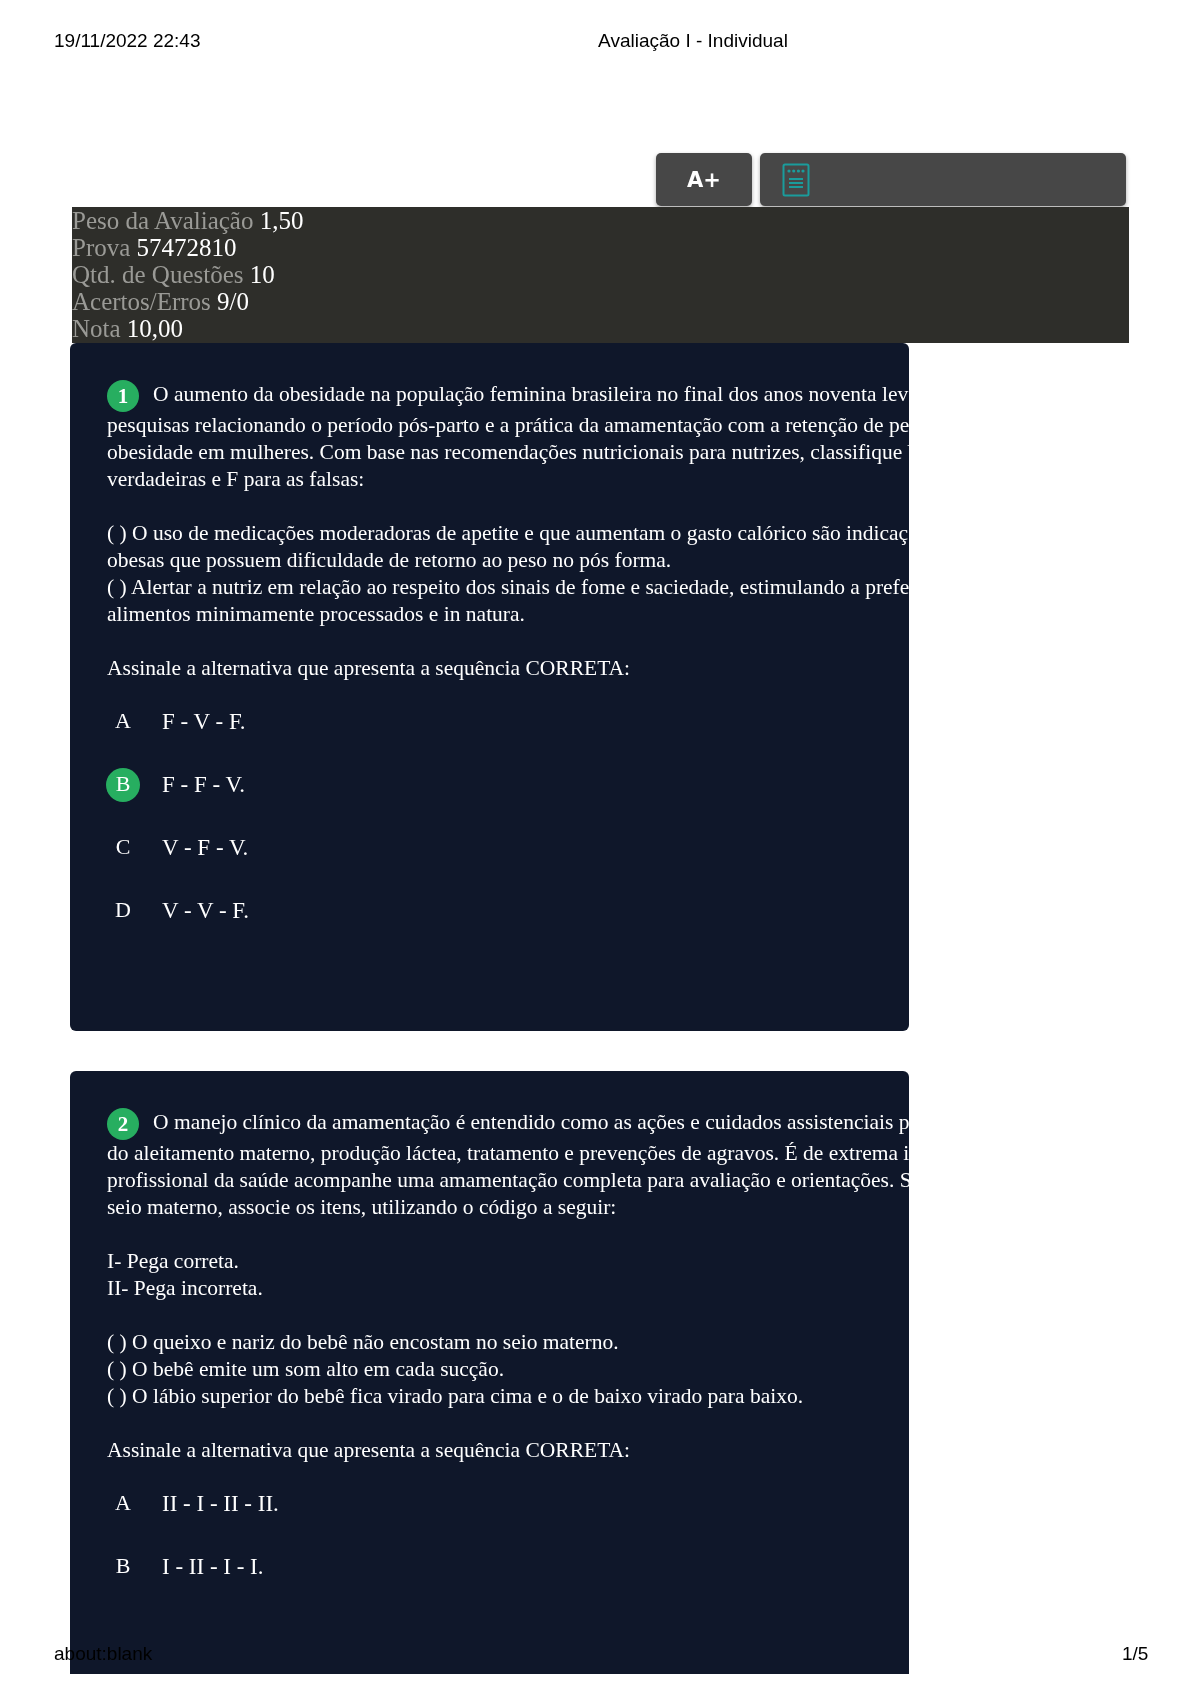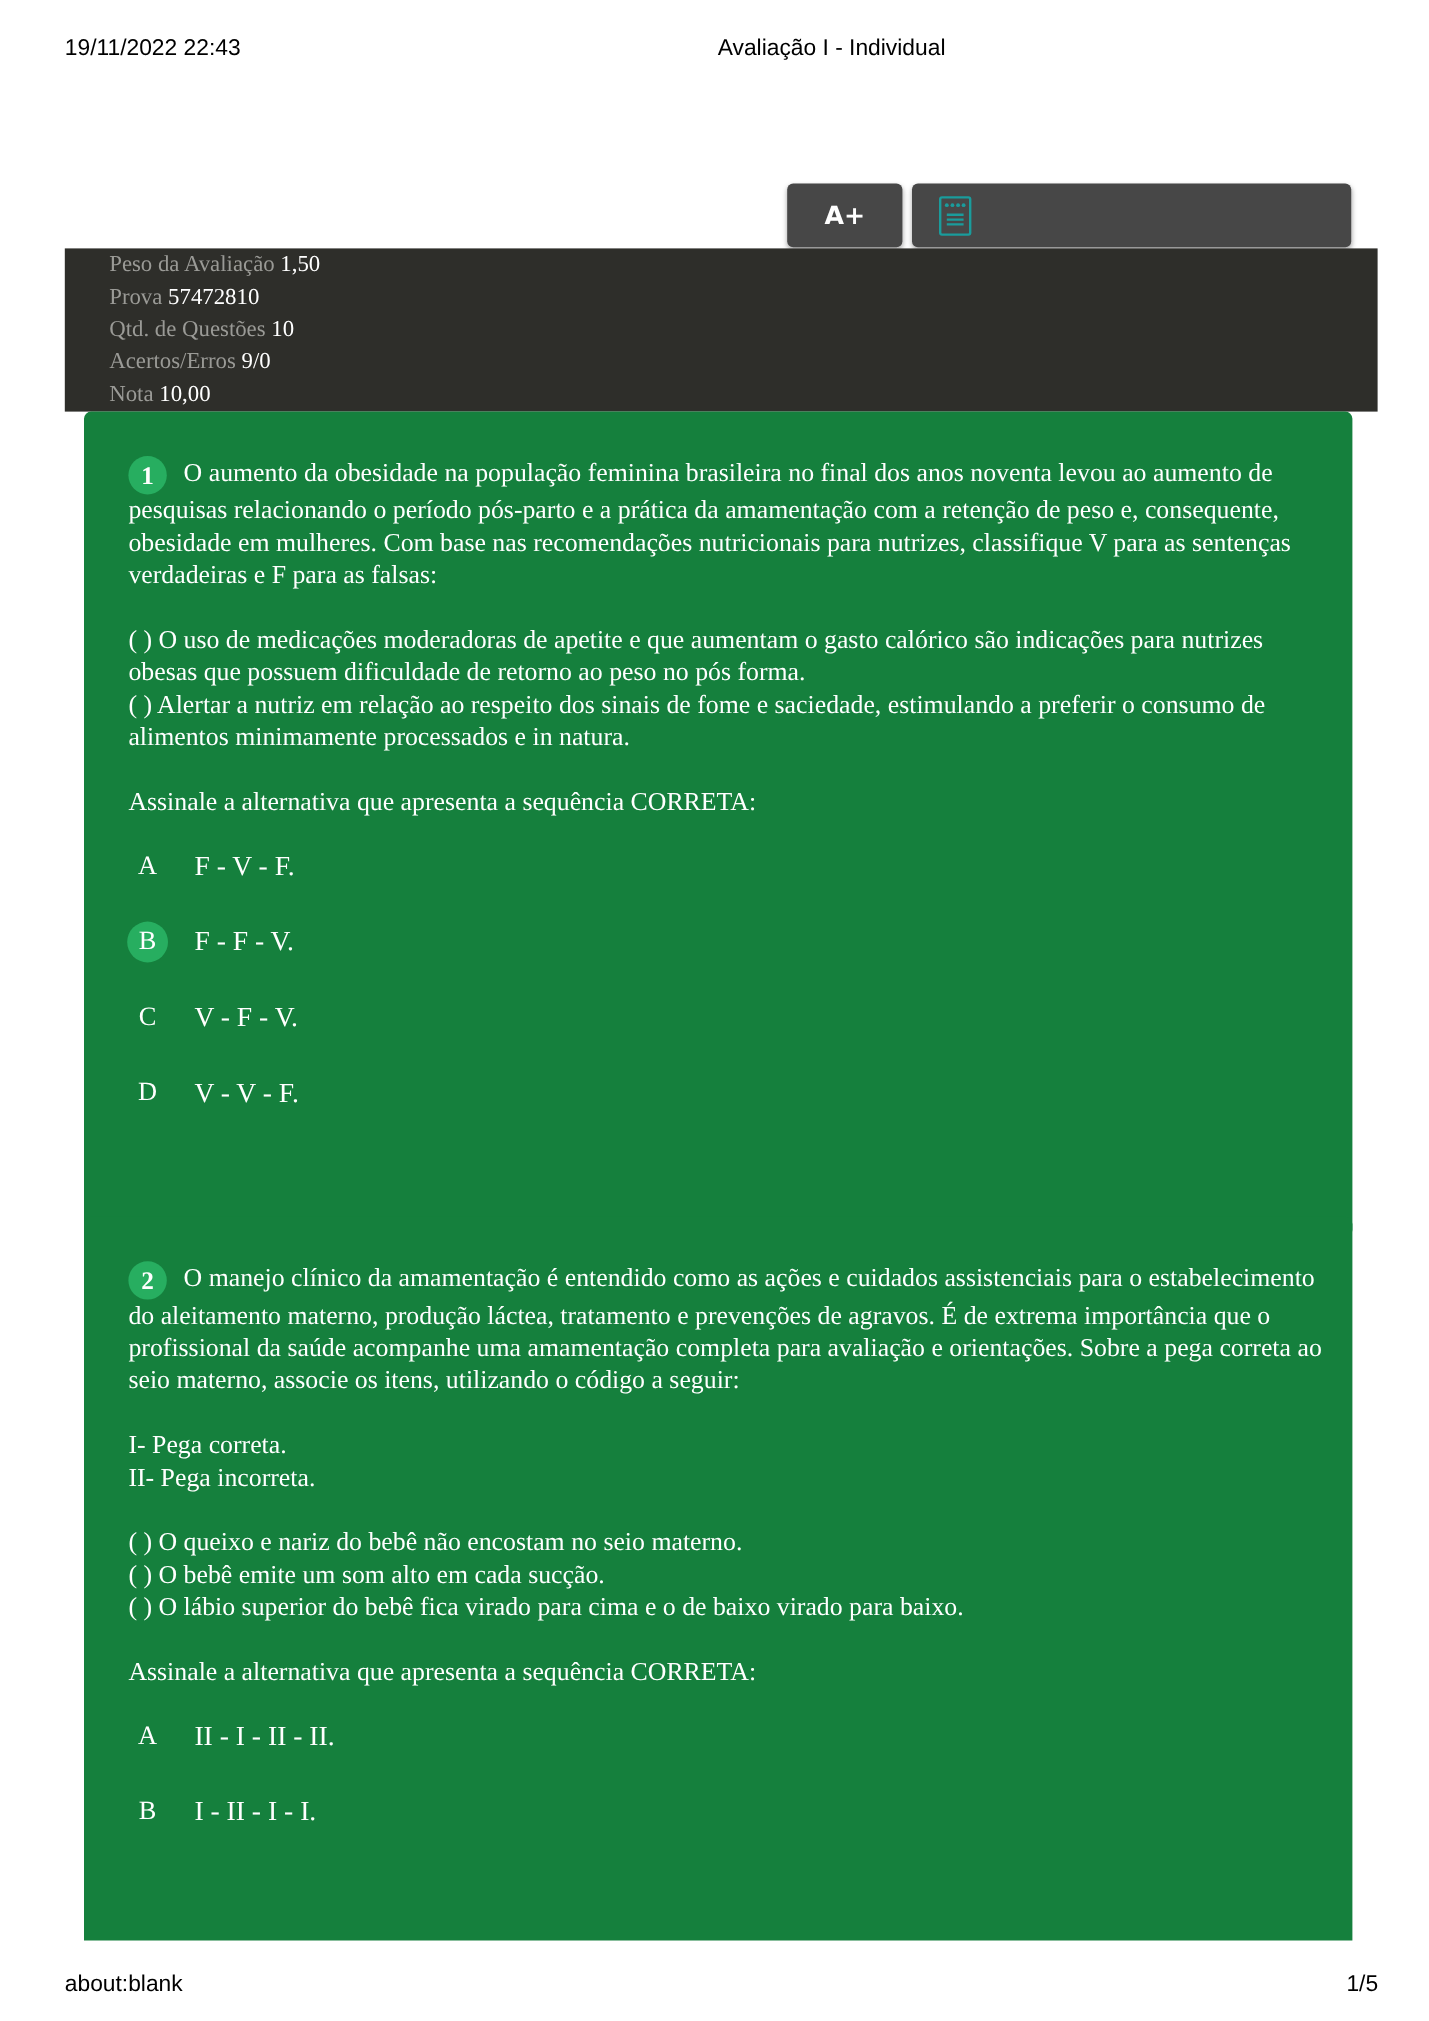--- a/index.html
+++ b/index.html
@@ -22,32 +22,32 @@
   .btn {
     position: absolute; top: 0; height: 53px; background: #474747; color: #fff;
     border-radius: 5px; box-shadow: 0 2px 4px rgba(0,0,0,0.35);
     font-family: "DejaVu Sans", sans-serif; font-weight: bold; display: flex; align-items: center;
   }
   .btn-aplus { left: 0; width: 96px; justify-content: center; font-size: 21px; }
   .btn-view { left: 104px; width: 366px; font-size: 19px; }
   .view-icon { width: 28px; height: 34px; margin-left: 22px; margin-right: 20px; }
 
   .summary {
-    position: absolute; top: 207px; left: 54px; width: 1057px; height: 136px;
-    background: #2e2e2a; font-size: 19px; line-height: 27px; padding-left: 37px;
+    position: absolute; top: 207px; left: 72px; width: 1057px; height: 136px;
+    background: #2e2e2a; font-size: 25px; line-height: 27px;
   }
   .summary-row .lbl { color: #9a9a96; }
   .summary-row .val { color: #fff; }
 
   .card {
-    position: absolute; left: 70px; width: 1057px; background: #15803d;
+    position: absolute; left: 70px; width: 839px; background: #0f172a;
     border-radius: 6px; color: #fff; font-size: 21.5px; line-height: 27px;
   }
   .card1 { top: 343px; height: 688px; }
-  .card2 { top: 1014px; height: 603px; border-radius: 6px 6px 0 0; }
+  .card2 { top: 1071px; height: 603px; border-radius: 6px 6px 0 0; }
   .q-inner { position: absolute; left: 37px; top: 37px; width: 1000px; }
   .q-num {
     display: inline-block; width: 32px; height: 32px; border-radius: 50%; background: #27ae60;
     color: #fff; font-weight: bold; text-align: center; line-height: 32px; font-size: 21px;
     margin-right: 14px; vertical-align: -2px;
   }
   .para { margin: 0; }
   .gap { height: 27px; }
   .options { margin-top: 8px; }
   .opt { display: flex; align-items: center; height: 63px; }

